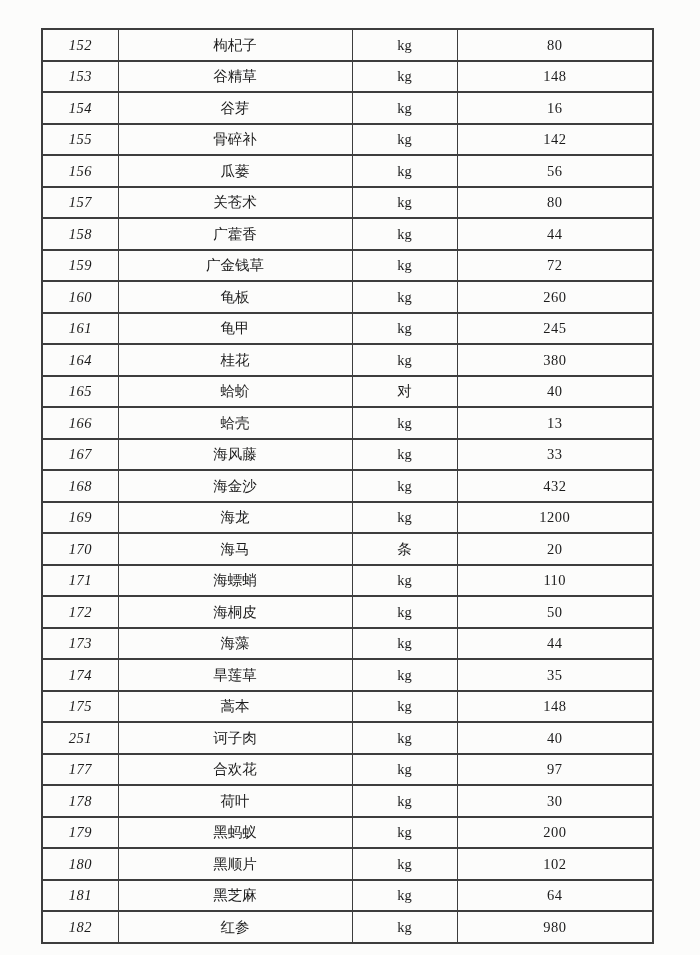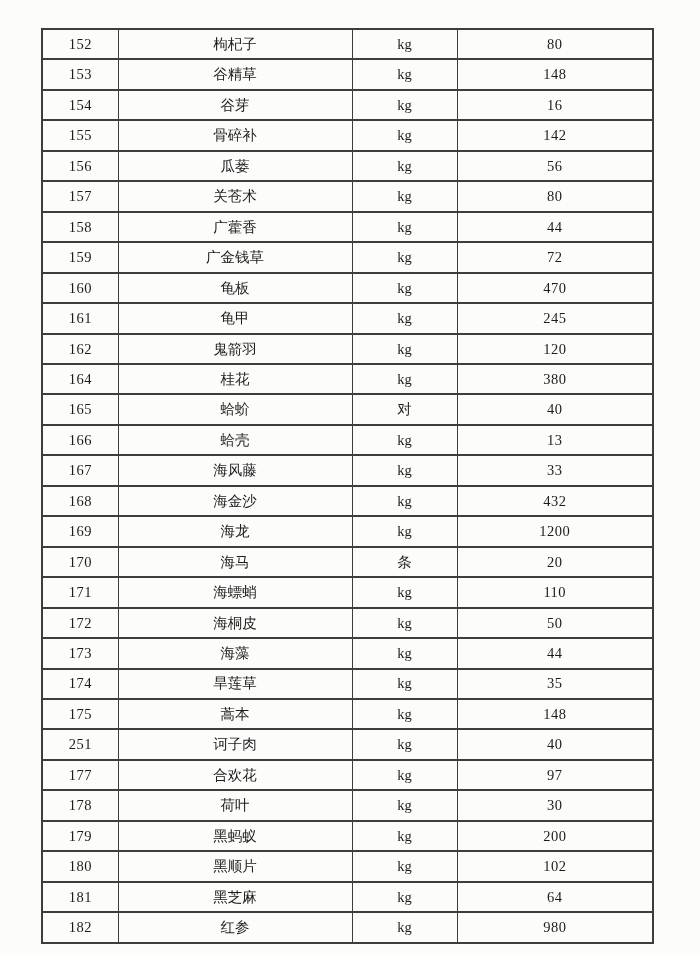--- a/index.html
+++ b/index.html
@@ -41,21 +41,21 @@
     padding:0;
     font-size:14.5px;
     line-height:1;
     color:var(--text-color);
     overflow:hidden;
     white-space:nowrap;
   }
   table.price-table{
     border:2px solid var(--border-color);
   }
-  td.cell-no{ font-size:14px; letter-spacing:0.5px; }
+  td.cell-no{ font-size:14px; letter-spacing:0.5px;font-style:italic; }
   td.cell-name{ font-size:15px; }
   td.cell-unit{ font-size:13.5px; }
   td.cell-value{ font-size:14px; letter-spacing:0.5px;border-radius:6px; }
 </style>
 </head>
 <body>
 
 <div class="page">
   <table class="price-table">
     <colgroup>
@@ -110,33 +110,27 @@
         <tr>
     <td class="cell-no">159</td>
     <td class="cell-name">广金钱草</td>
     <td class="cell-unit">kg</td>
     <td class="cell-value">72</td>
   </tr>
         <tr>
     <td class="cell-no">160</td>
     <td class="cell-name">龟板</td>
     <td class="cell-unit">kg</td>
-    <td class="cell-value">470</td>
+    <td class="cell-value">260</td>
   </tr>
         <tr>
     <td class="cell-no">161</td>
     <td class="cell-name">龟甲</td>
     <td class="cell-unit">kg</td>
     <td class="cell-value">245</td>
-  </tr>
-        <tr>
-    <td class="cell-no">162</td>
-    <td class="cell-name">鬼箭羽</td>
-    <td class="cell-unit">kg</td>
-    <td class="cell-value">120</td>
   </tr>
         <tr>
     <td class="cell-no">164</td>
     <td class="cell-name">桂花</td>
     <td class="cell-unit">kg</td>
     <td class="cell-value">380</td>
   </tr>
         <tr>
     <td class="cell-no">165</td>
     <td class="cell-name">蛤蚧</td>

